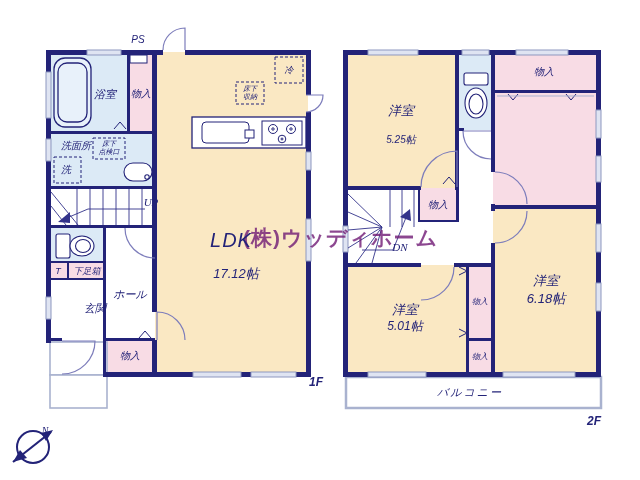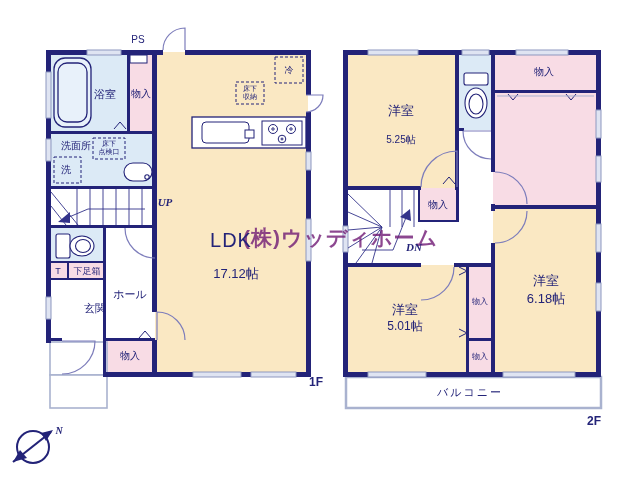--- a/index.html
+++ b/index.html
@@ -1,22 +1,22 @@
 <!DOCTYPE html>
 <html><head>
 <meta charset="utf-8">
 <style>
   html,body{margin:0;padding:0;background:#ffffff;}
   .stage{position:relative;width:640px;height:480px;background:#ffffff;overflow:hidden;
          font-family:"Liberation Sans",sans-serif;}
   .stage svg{position:absolute;left:0;top:0;}
   .lb{position:absolute;transform:translate(-50%,-50%);color:#232378;white-space:nowrap;
-      font-family:"Liberation Sans",sans-serif;line-height:1.15;text-align:center;}
+      font-family:"Liberation Sans",sans-serif;line-height:1.15;text-align:center;font-style:italic;}
   .pre{white-space:pre-line;}
-  .it{font-family:"Liberation Serif",serif;font-style:italic;font-weight:700;padding-left:28px;}
+  .it{font-family:"Liberation Serif",serif;font-style:italic;font-weight:400;}
   .wm{position:absolute;color:#701a75;opacity:.8;font-size:21px;letter-spacing:1px;
       font-weight:700;white-space:nowrap;}
 </style>
 </head>
 <body>
 
 <div class="stage">
 
 <svg width="640" height="480" viewBox="0 0 640 480">
 

